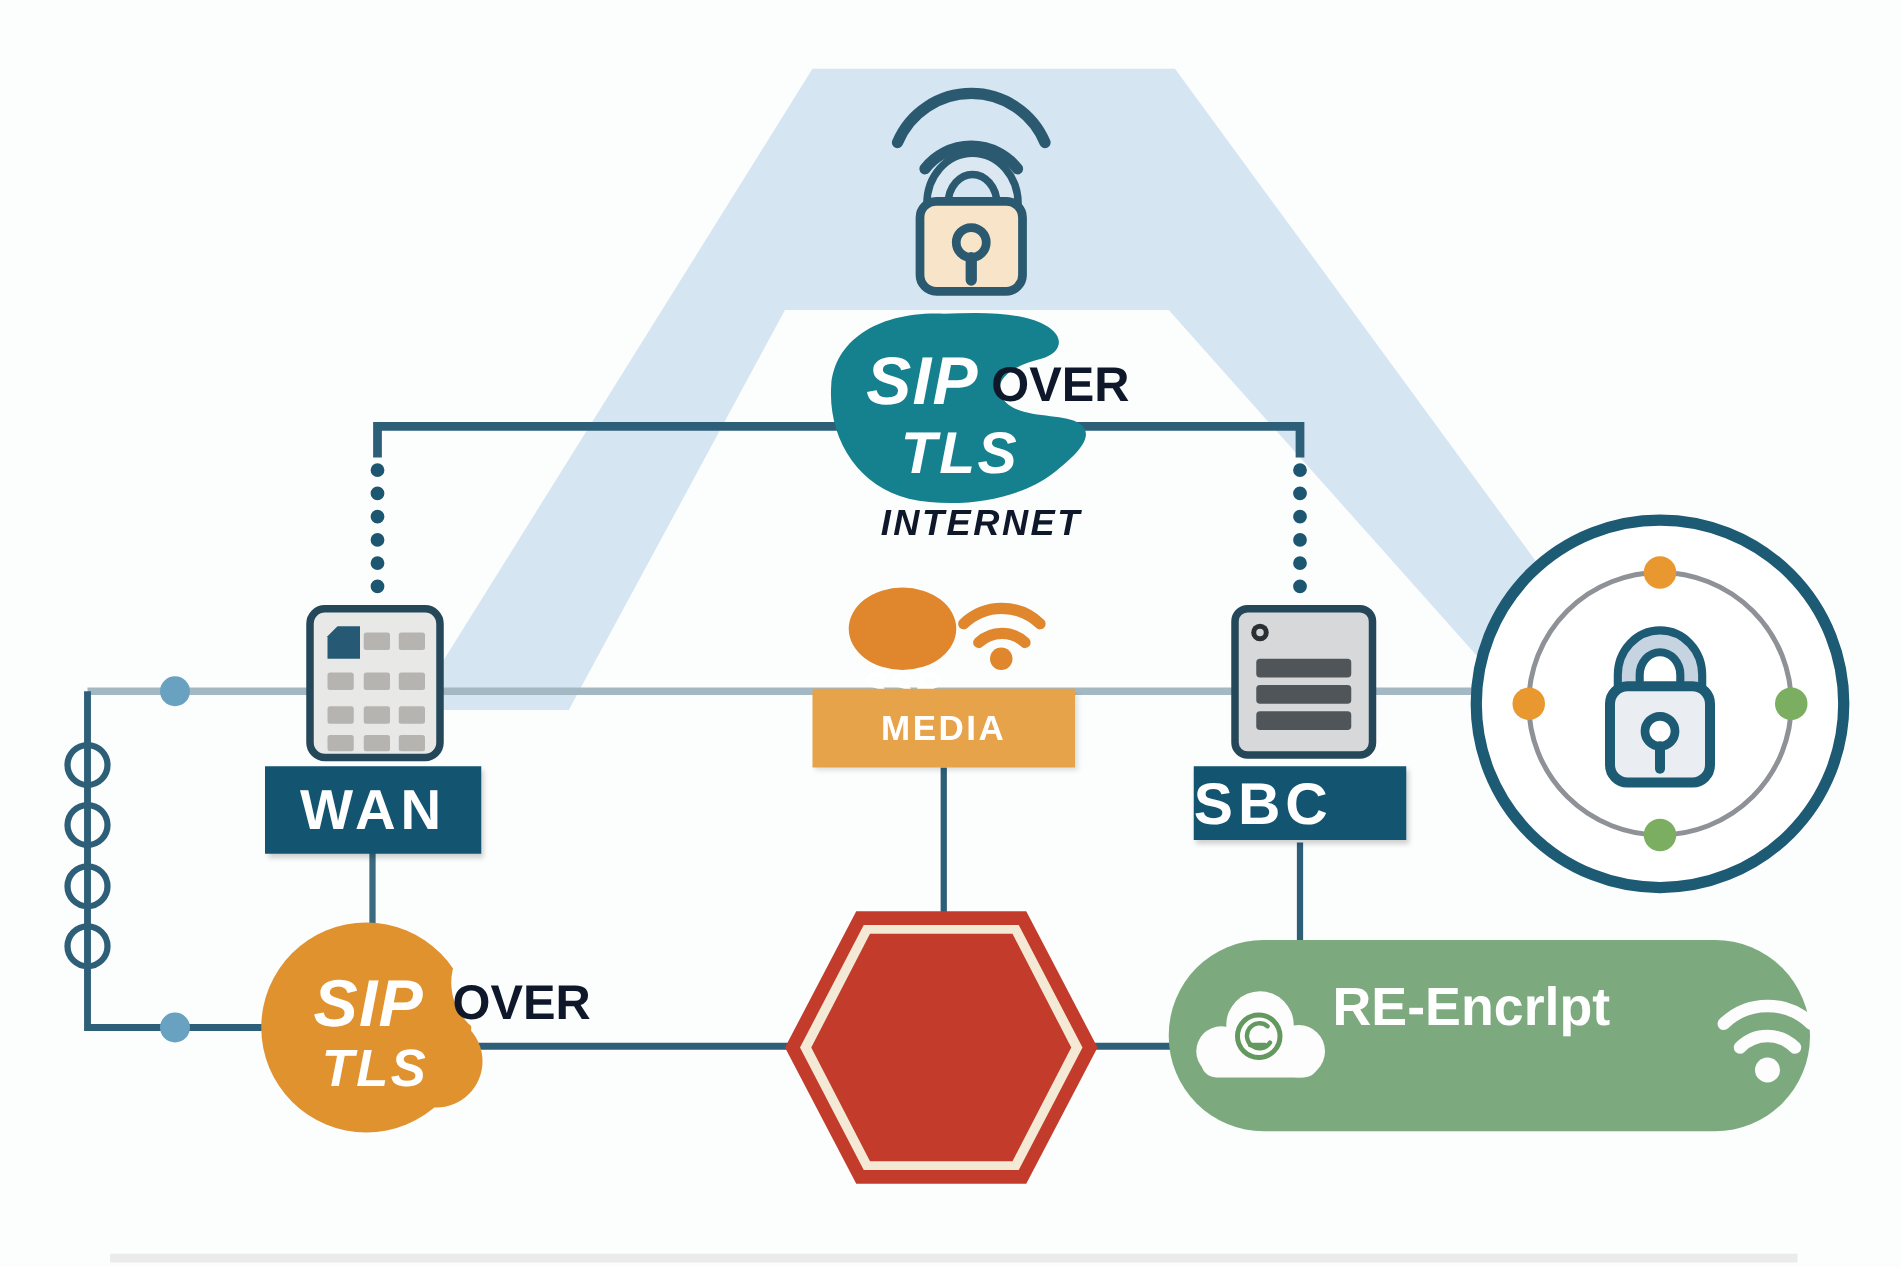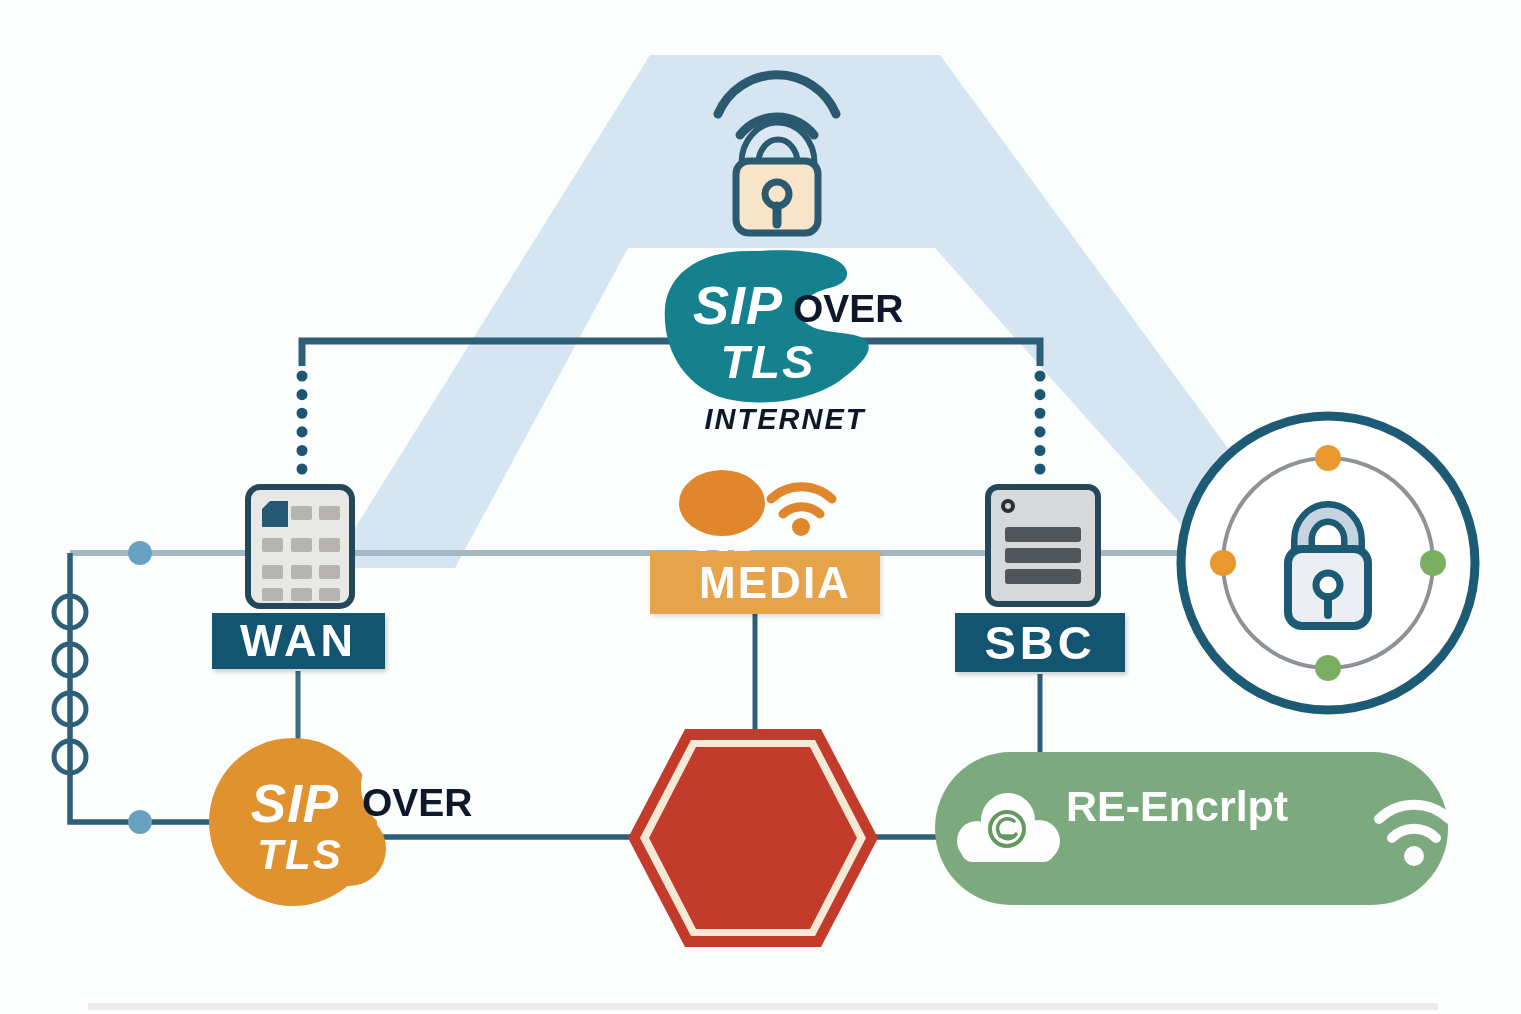--- a/index.html
+++ b/index.html
@@ -10,27 +10,27 @@
   .center{text-align:center;font-style:italic;}
   .white{color:#ffffff;}
   .teal{color:#0f172a;}
   .cream{color:#f3e9d4;}
   .sip-top{left:676px;top:274px;width:124px;font-size:54px;letter-spacing:1px;}
   .tls-top{left:706px;top:334px;width:124px;font-size:47px;letter-spacing:2px;}
   .over-top{left:793px;top:287px;font-size:39px;}
   .internet{left:653px;top:403px;width:264px;font-size:29px;letter-spacing:2px;}
   .ssr{left:679px;top:487px;width:86px;font-size:30px;letter-spacing:1px;margin-top:46px;}
   .media-box{left:650px;top:551px;width:210px;height:63px;background:#e7a349;
-             display:flex;align-items:center;justify-content:center;font-size:44px;letter-spacing:2px;
-             box-shadow:2px 3px 4px rgba(0,0,0,.12);padding-left:20px;}
-  .wan-box{left:212px;top:613px;width:173px;height:56px;background:#135571;
+             display:flex;align-items:center;justify-content:center;font-size:28px;letter-spacing:2px;
+             box-shadow:2px 3px 4px rgba(0,0,0,.12);}
+  .wan-box{left:212px;top:613px;width:173px;height:70px;background:#135571;
            display:flex;align-items:center;justify-content:center;font-size:45px;letter-spacing:4px;
            box-shadow:2px 3px 4px rgba(0,0,0,.18);}
   .sbc-box{left:955px;top:613px;width:170px;height:59px;background:#135571;
-           display:flex;align-items:center;justify-content:center;font-size:47px;letter-spacing:4px;
+           display:flex;align-items:center;font-size:47px;letter-spacing:4px;
            box-shadow:2px 3px 4px rgba(0,0,0,.18);}
   .sip-bot{left:233px;top:773px;width:124px;font-size:53px;letter-spacing:1px;}
   .tls-bot{left:245px;top:831px;width:110px;font-size:42px;letter-spacing:2px;}
   .over-bot{left:362px;top:781px;font-size:39px;}
   .hex-label{left:640px;top:780px;width:226px;font-size:44px;line-height:1.22;letter-spacing:1px;}
   .policy-label{left:1066px;top:781px;width:310px;font-size:43px;line-height:1.2;letter-spacing:0px;}
   .bottom-strip{position:absolute;left:88px;top:1003px;width:1350px;height:7px;background:#dcdddd;opacity:.55;}
 </style>
 </head>
 <body>

